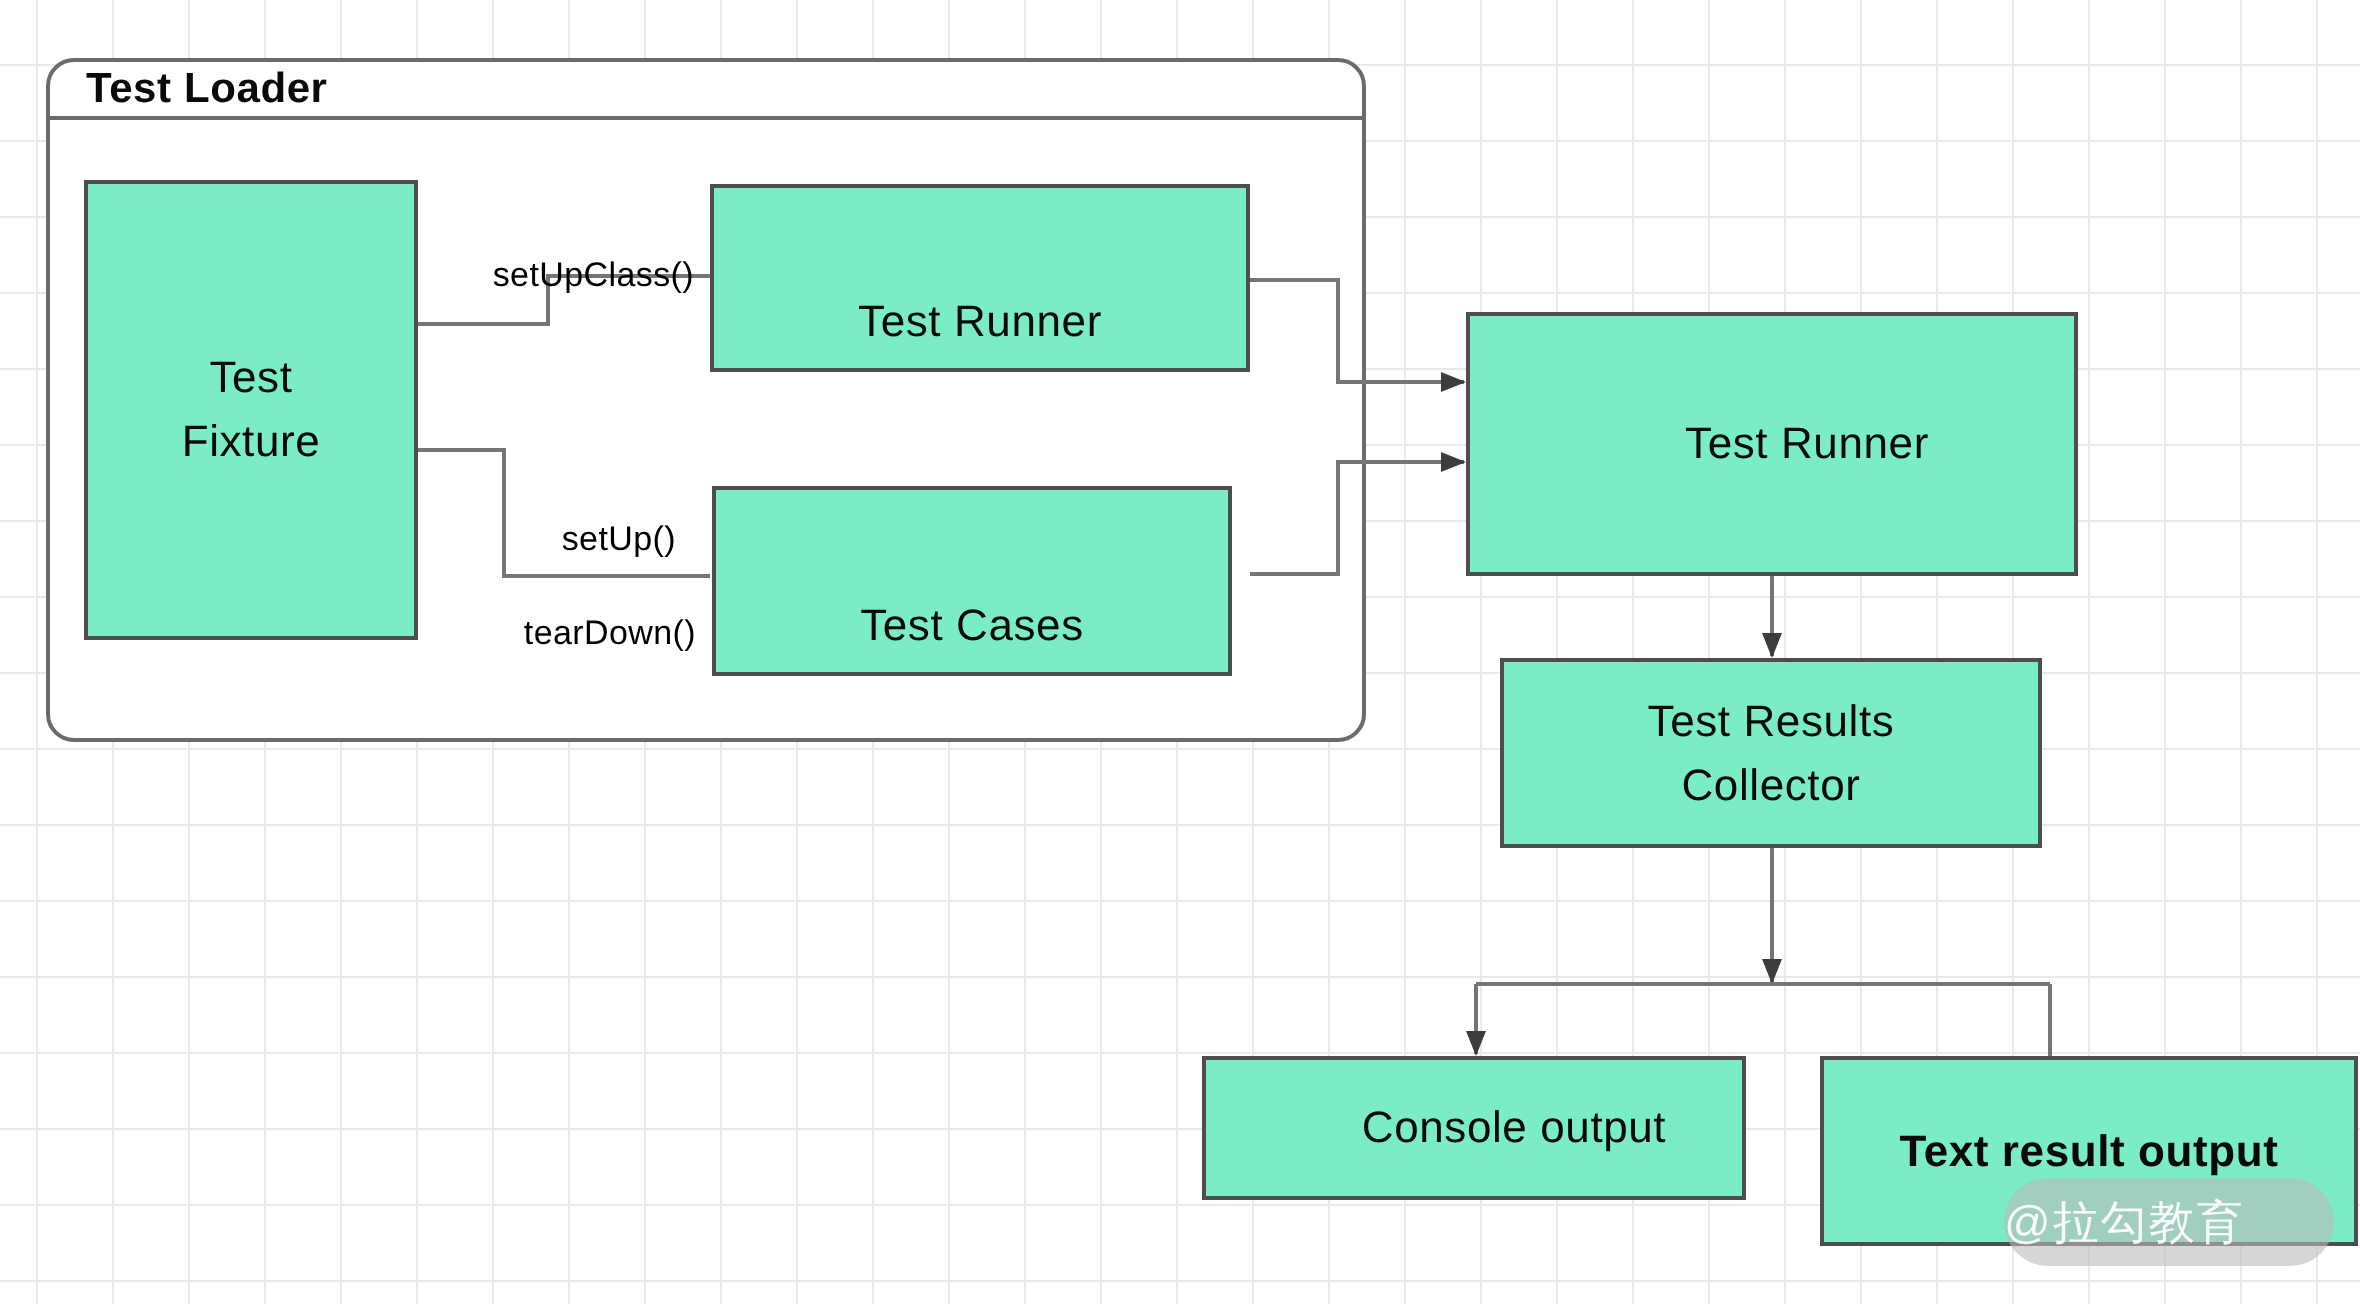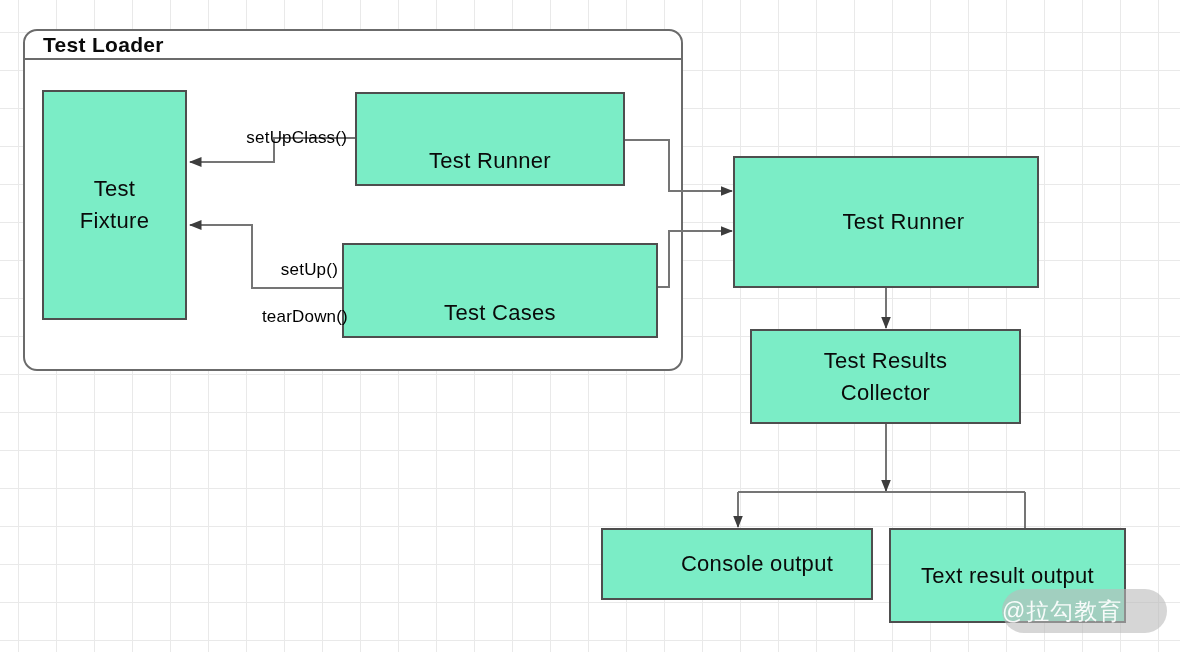--- a/index.html
+++ b/index.html
@@ -62,29 +62,29 @@
     color: #0a0a0a;
     font-size: 22px;
     letter-spacing: 0.3px;
     display: flex;
     align-items: center;
     justify-content: center;
     text-align: center;
     line-height: 1.45;
   }
   .node.bottom-label { align-items: flex-end; padding-bottom: 7px; }
-  .node-test-fixture        { left: 42px;  top: 90px;  width: 145px; height: 230px; }
+  .node-test-fixture        { left: 42px;  top: 90px;  width: 167px; height: 230px; }
   .node-test-fixture .node-label { max-width: 92px; }
   .node-test-suites         { left: 355px; top: 92px;  width: 270px; height: 94px; }
-  .node-test-cases          { left: 342px; top: 243px; width: 316px; height: 95px; }
+  .node-test-cases          { left: 356px; top: 243px; width: 260px; height: 95px; }
   .node-test-runner         { left: 733px; top: 156px; width: 306px; height: 132px; padding-left: 35px; }
   .node-test-results-collector { left: 750px; top: 329px; width: 271px; height: 95px; }
   .node-test-results-collector .node-label { max-width: 190px; }
   .node-console-output      { left: 601px; top: 528px; width: 272px; height: 72px; padding-left: 40px; }
-  .node-text-result-output  { left: 889px; top: 528px; width: 237px; height: 95px; }
+  .node-text-result-output  { left: 910px; top: 528px; width: 269px; height: 95px; font-weight: bold; }
 
   
   .edge-label {
     position: absolute;
     font-size: 17px;
     letter-spacing: 0.2px;
     color: #000000;
     text-align: right;
     white-space: nowrap;
   }

